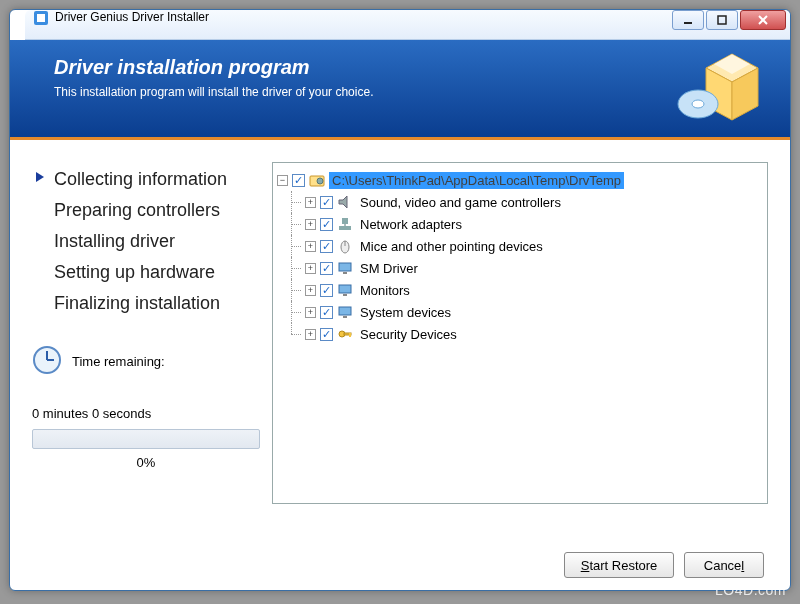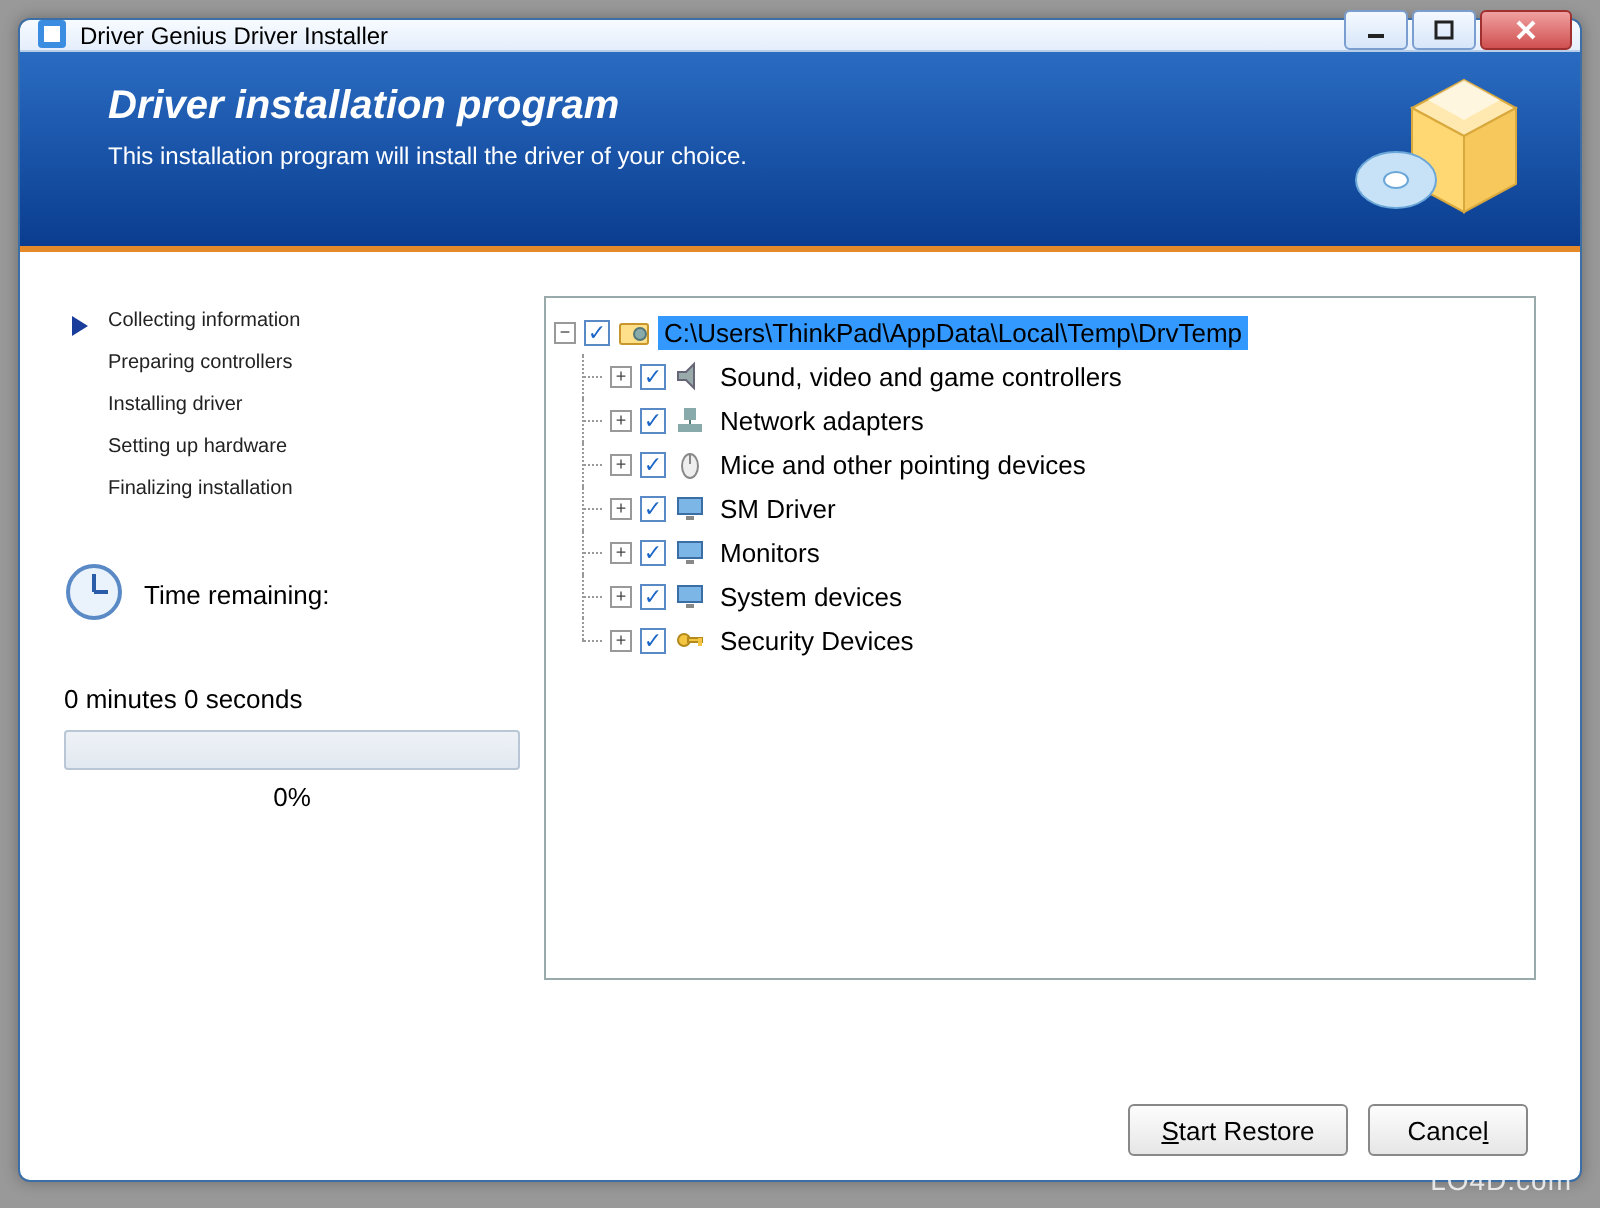--- a/index.html
+++ b/index.html
@@ -18,27 +18,28 @@
     left: 9px; top: 9px;
     width: 782px; height: 582px;
     background: #fff;
     border: 1px solid #3a6ea5;
     border-radius: 6px;
     box-shadow: 0 0 8px rgba(0,0,0,.3);
     display: flex;
     flex-direction: column;
   }
   .titlebar {
-    height: 16px;
+    height: 30px;
     background: linear-gradient(#f7fbff, #e4eefb);
     border-bottom: 1px solid #b7cde8;
     border-radius: 6px 6px 0 0;
     display: flex;
-    align-items: flex-end;
+    align-items: flex-start;
     padding: 0 4px 0 8px;
+    margin-left: 15px;
   }
   .titlebar .app-icon {
     width: 16px; height: 16px;
     margin-right: 6px;
   }
   .titlebar .title-text {
     flex: 1;
     color: #000;
   }
   .tbtn {
@@ -84,21 +85,21 @@
   }
   .left {
     width: 228px;
     display: flex; flex-direction: column;
     padding-top: 2px;
   }
   .steps { list-style: none; padding: 0; margin: 0 0 12px 0; }
   .steps li {
     padding: 5px 0 5px 22px;
     position: relative;
-    font-size: 10px;
+    font-size: 18px;
     color: #222;
   }
   .steps li.active::before {
     content: "";
     position: absolute;
     left: 4px; top: 8px;
     width: 0; height: 0;
     border-top: 5px solid transparent;
     border-bottom: 5px solid transparent;
     border-left: 8px solid #1a3d9c;
@@ -153,21 +154,21 @@
     display: flex; align-items: center; justify-content: center;
     font-size: 11px; color: #1a66c8;
     cursor: default;
   }
   .tree-node .ico {
     width: 16px; height: 16px; margin-right: 4px;
     display:flex;align-items:center;justify-content:center;
   }
   .tree-node .label { padding: 1px 3px; }
   .tree-node.selected .label {
-    background: #3399ff; color: #000000;
+    background: #3399ff; color: #404040;
   }
   .tree-children .tree-node { padding-left: 28px; position: relative;}
   .tree-children .tree-node::before {
     content: "";
     position: absolute;
     left: 14px; top: 0; bottom: 0;
     width: 0;
     border-left: 1px dotted #999;
   }
   .tree-children .tree-node::after {

